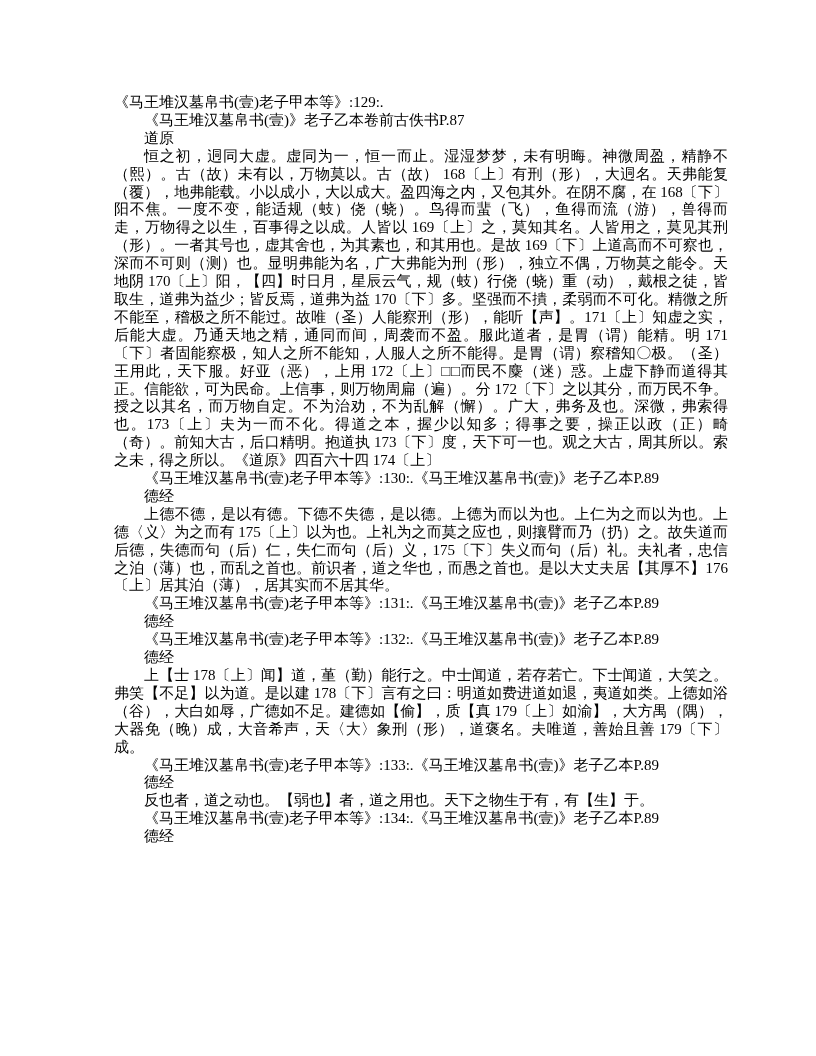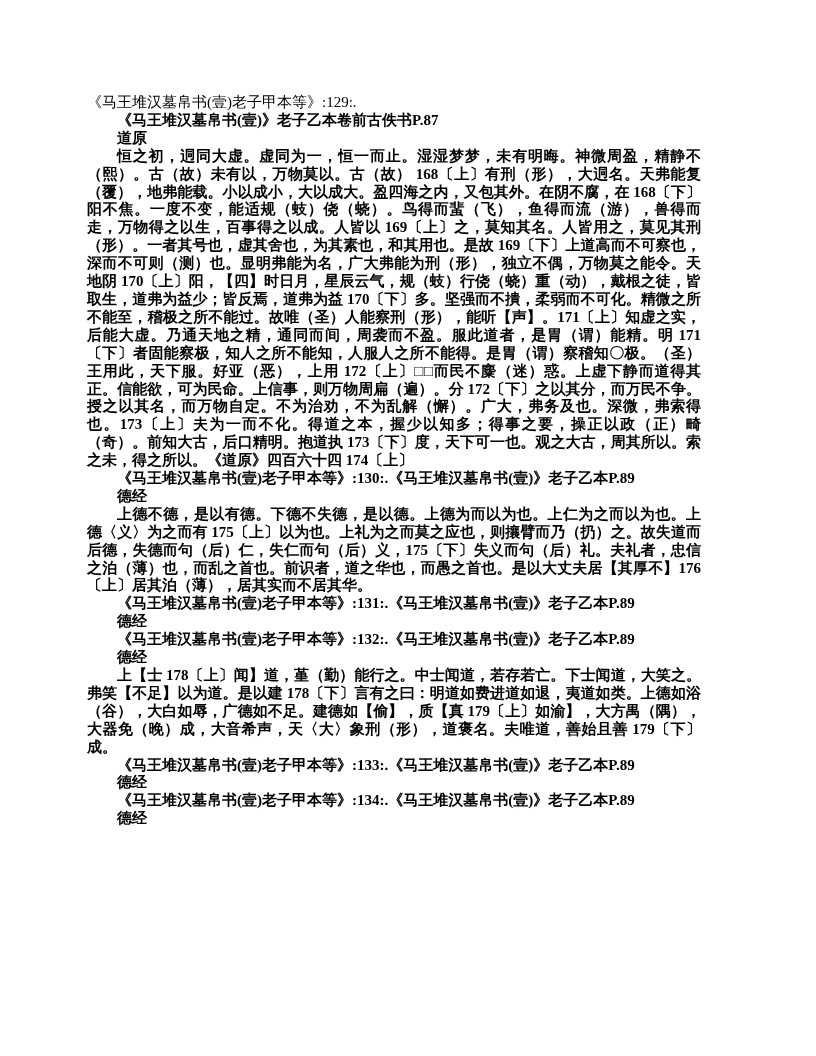--- a/index.html
+++ b/index.html
@@ -6,50 +6,51 @@
   body {
     width: 816px;
     height: 1056px;
     background: #ffffff;
     position: relative;
     overflow: hidden;
     font-family: "Liberation Serif", "DejaVu Serif", serif;
   }
   .page {
     position: absolute;
-    left: 87px;
+    left: 114px;
     top: 94px;
     width: 614px;
   }
   .para {
     margin: 0;
     padding: 0;
     font-size: 15px;
     line-height: 17.9px;
     color: #000000;
     text-align: justify;
     word-break: break-all;
   }
-  .indent { text-indent: 2em; font-weight: bold; }
+  .indent { text-indent: 2em; }
 </style>
 </head>
 <body>
 
 <div class="page">
   <div class="text-body" id="text-body">
       <p class="para">《马王堆汉墓帛书(壹)老子甲本等》:129:.</p>
       <p class="para indent">《马王堆汉墓帛书(壹)》老子乙本卷前古佚书P.87</p>
       <p class="para indent">道原</p>
       <p class="para indent">恒之初，迵同大虚。虚同为一，恒一而止。湿湿梦梦，未有明晦。神微周盈，精静不（熙）。古（故）未有以，万物莫以。古（故） 168〔上〕有刑（形），大迵名。天弗能复（覆），地弗能载。小以成小，大以成大。盈四海之内，又包其外。在阴不腐，在 168〔下〕阳不焦。一度不变，能适规（蚑）侥（蛲）。鸟得而蜚（飞），鱼得而流（游），兽得而走，万物得之以生，百事得之以成。人皆以 169〔上〕之，莫知其名。人皆用之，莫见其刑（形）。一者其号也，虚其舍也，为其素也，和其用也。是故 169〔下〕上道高而不可察也，深而不可则（测）也。显明弗能为名，广大弗能为刑（形），独立不偶，万物莫之能令。天地阴 170〔上〕阳，【四】时日月，星辰云气，规（蚑）行侥（蛲）重（动），戴根之徒，皆取生，道弗为益少；皆反焉，道弗为益 170〔下〕多。坚强而不撌，柔弱而不可化。精微之所不能至，稽极之所不能过。故唯（圣）人能察刑（形），能听【声】。171〔上〕知虚之实，后能大虚。乃通天地之精，通同而间，周袭而不盈。服此道者，是胃（谓）能精。明 171〔下〕者固能察极，知人之所不能知，人服人之所不能得。是胃（谓）察稽知〇极。（圣）王用此，天下服。好亚（恶），上用 172〔上〕□□而民不麋（迷）惑。上虚下静而道得其正。信能欲，可为民命。上信事，则万物周扁（遍）。分 172〔下〕之以其分，而万民不争。授之以其名，而万物自定。不为治劝，不为乱解（懈）。广大，弗务及也。深微，弗索得也。173〔上〕夫为一而不化。得道之本，握少以知多；得事之要，操正以政（正）畸（奇）。前知大古，后口精明。抱道执 173〔下〕度，天下可一也。观之大古，周其所以。索之未，得之所以。《道原》四百六十四 174〔上〕</p>
       <p class="para indent">《马王堆汉墓帛书(壹)老子甲本等》:130:.《马王堆汉墓帛书(壹)》老子乙本P.89</p>
       <p class="para indent">德经</p>
       <p class="para indent">上德不德，是以有德。下德不失德，是以德。上德为而以为也。上仁为之而以为也。上德〈义〉为之而有 175〔上〕以为也。上礼为之而莫之应也，则攘臂而乃（扔）之。故失道而后德，失德而句（后）仁，失仁而句（后）义，175〔下〕失义而句（后）礼。夫礼者，忠信之泊（薄）也，而乱之首也。前识者，道之华也，而愚之首也。是以大丈夫居【其厚不】176〔上〕居其泊（薄），居其实而不居其华。</p>
       <p class="para indent">《马王堆汉墓帛书(壹)老子甲本等》:131:.《马王堆汉墓帛书(壹)》老子乙本P.89</p>
       <p class="para indent">德经</p>
       <p class="para indent">《马王堆汉墓帛书(壹)老子甲本等》:132:.《马王堆汉墓帛书(壹)》老子乙本P.89</p>
       <p class="para indent">德经</p>
       <p class="para indent">上【士 178〔上〕闻】道，堇（勤）能行之。中士闻道，若存若亡。下士闻道，大笑之。弗笑【不足】以为道。是以建 178〔下〕言有之曰：明道如费进道如退，夷道如类。上德如浴（谷），大白如辱，广德如不足。建德如【偷】，质【真 179〔上〕如渝】，大方禺（隅），大器免（晚）成，大音希声，天〈大〉象刑（形），道褒名。夫唯道，善始且善 179〔下〕成。</p>
       <p class="para indent">《马王堆汉墓帛书(壹)老子甲本等》:133:.《马王堆汉墓帛书(壹)》老子乙本P.89</p>
       <p class="para indent">德经</p>
+      <p class="para indent">反也者，道之动也。【弱也】者，道之用也。天下之物生于有，有【生】于。</p>
       <p class="para indent">《马王堆汉墓帛书(壹)老子甲本等》:134:.《马王堆汉墓帛书(壹)》老子乙本P.89</p>
       <p class="para indent">德经</p>
     </div>
 </div>
 
 </body></html>

